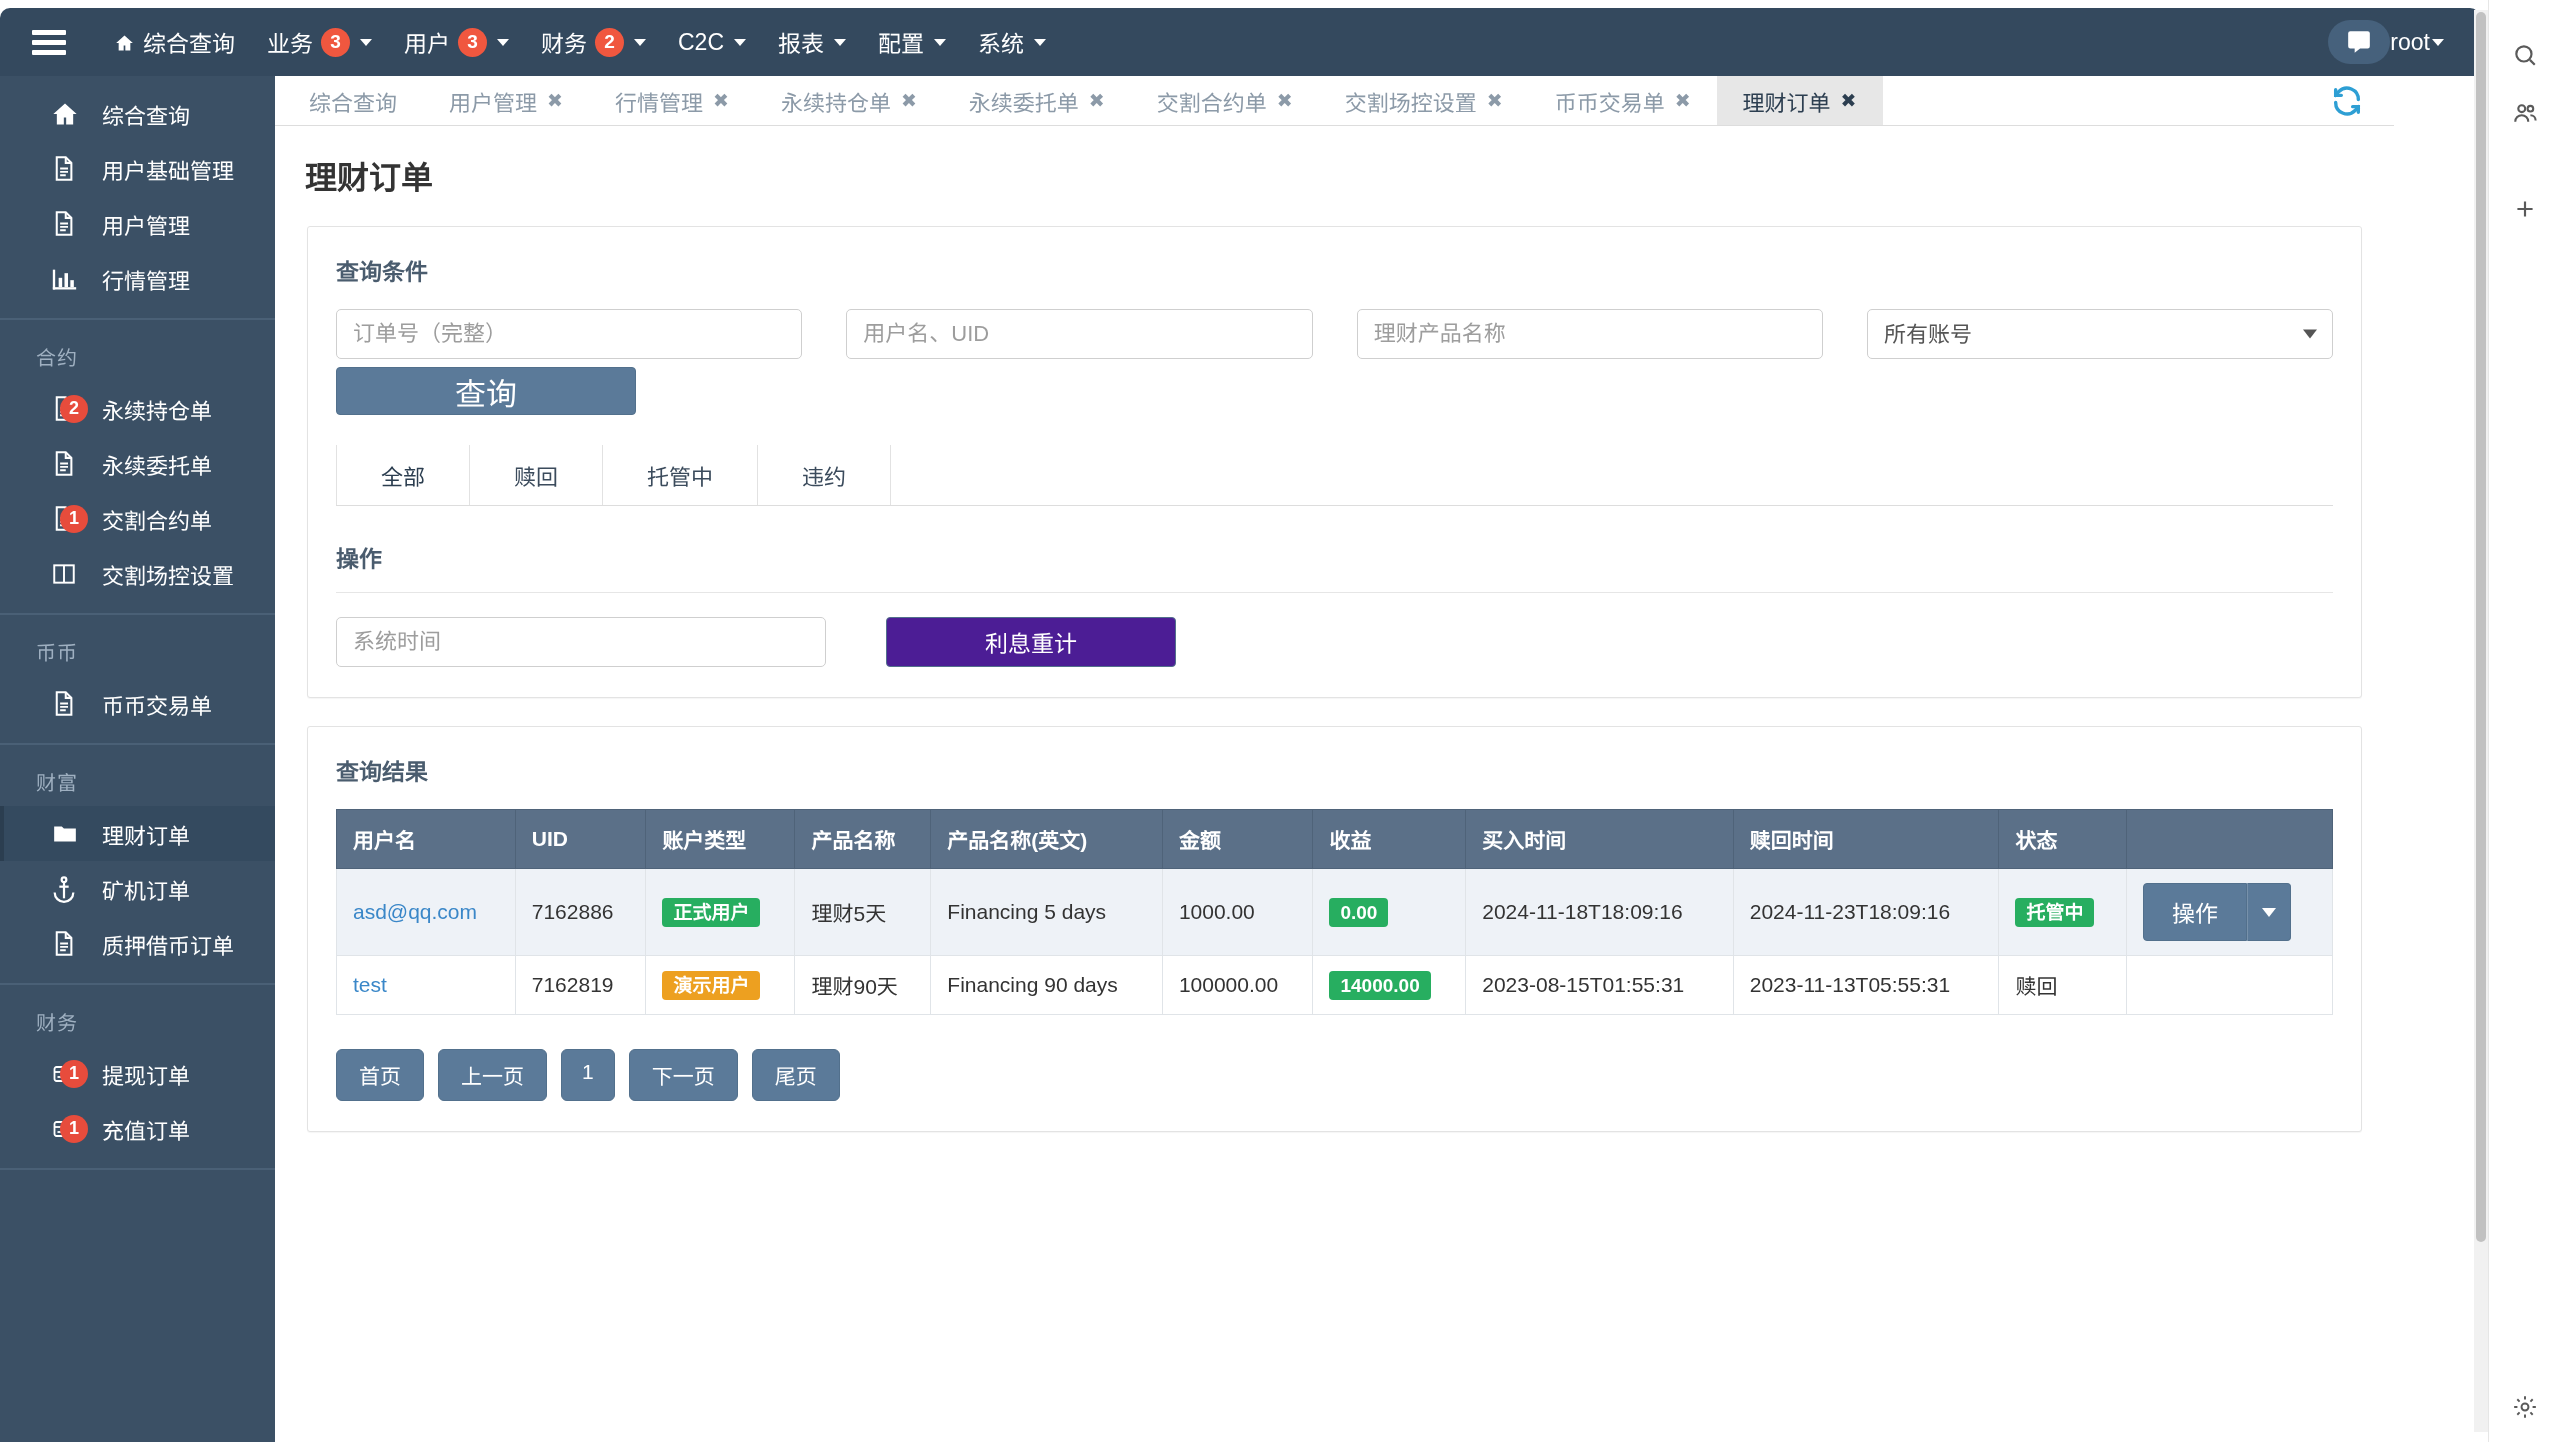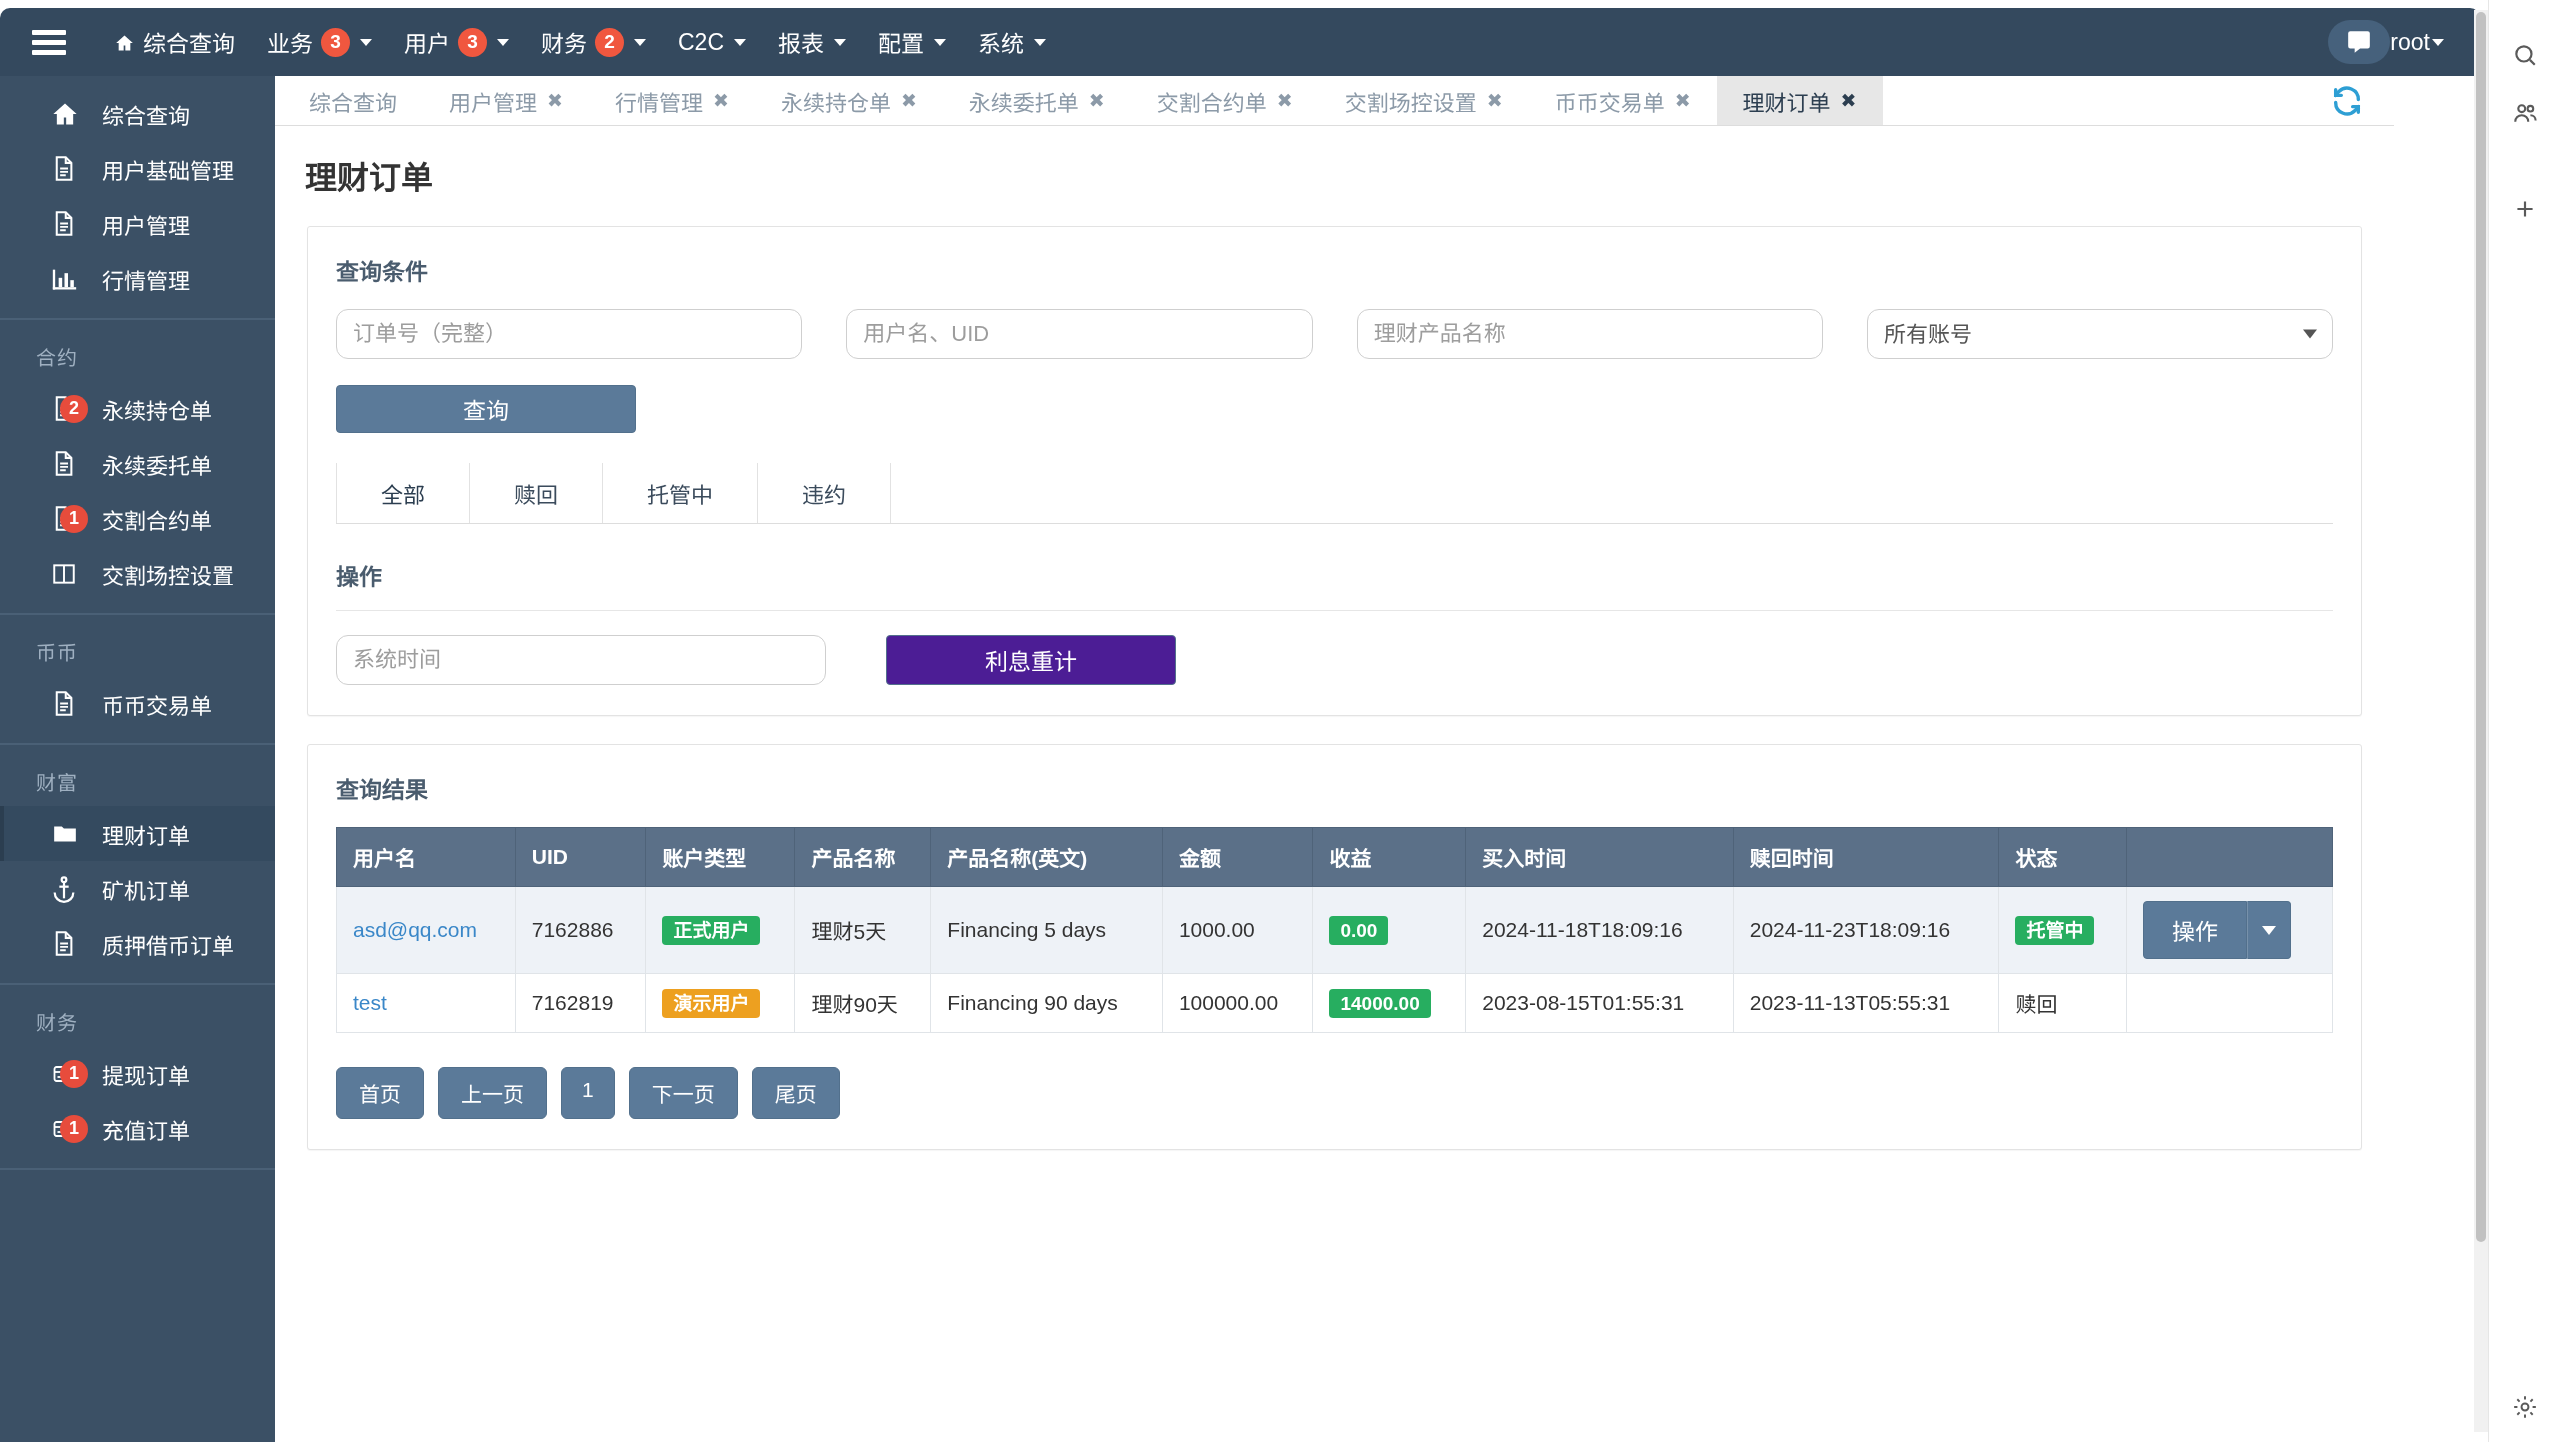--- a/index.html
+++ b/index.html
@@ -212,21 +212,21 @@
     font-size: 23px; font-weight: 700; color: #4a5c6e;
     margin-bottom: 22px;
   }
 
   .filter-row {
     display: flex; gap: 44px; align-items: center;
   }
   .field {
     height: 50px;
     border: 1px solid #cfcfcf;
-    border-radius: 12px;
+    border-radius: 5px;
     background: #ffffff;
     font-size: 22px;
     color: #555;
     padding: 0 16px;
     outline: none;
     font-family: inherit;
   }
   .field::placeholder { color: #9d9d9d; }
   .f-order  { width: 470px; }
   .f-user   { width: 470px; }
@@ -248,22 +248,22 @@
   }
 
   .btn {
     border: none; border-radius: 4px;
     font-family: inherit; cursor: pointer;
     color: #ffffff;
   }
   .btn-query {
     width: 300px; height: 48px;
     background: #5b7a99;
-    font-size: 23px;
-    margin-top: 26px;
+    font-size: 31px;
+    margin-top: 8px;
     border: 1px solid #52708c;
   }
   .btn-interest {
     width: 290px; height: 50px;
     background: #4c1d95;
     font-size: 23px;
     border: 1px solid #52708c;
   }
 
   .subtabs {

